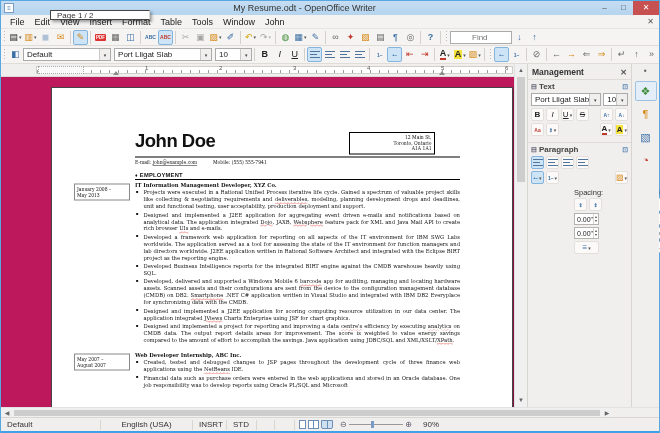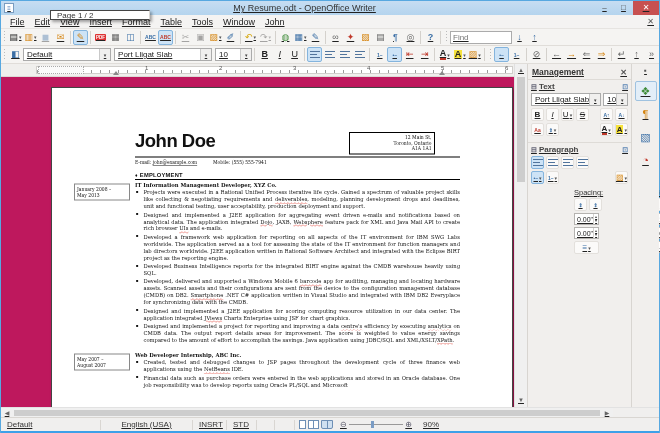--- a/index.html
+++ b/index.html
@@ -1,19 +1,19 @@
 <!DOCTYPE html>
 <html><head>
 <meta charset="utf-8">
 <style>
   * { box-sizing: border-box; margin: 0; padding: 0; }
   html,body { width:660px; height:433px; }
   body { font-family:"Liberation Sans", sans-serif; font-size:9px; color:#222; overflow:hidden; }
   #win { width:660px; height:433px; border:1px solid #57a8e0; border-bottom:none; background:#f2f1f0;
-         display:flex; flex-direction:column;text-decoration:underline; }
+         display:flex; flex-direction:column; }
 
   
   .titlebar { height:14px; background:linear-gradient(#c6ddf2,#b4d4ee); display:flex; align-items:center; flex:0 0 auto; }
   .titlebar .appicon { width:10px; height:10px; margin-left:3px; background:#fff; border:1px solid #7a9cc0;
       font-size:6px; line-height:8px; text-align:center; color:#4a78b0; }
   .titlebar .title { flex:1; text-align:center; font-size:9px; color:#333; }
   .winbtns { display:flex; height:14px; }
   .winbtn { width:19px; height:14px; font-size:8px; line-height:13px; text-align:center; color:#444; }
   .winbtn.close { background:#c75050; color:#fff; width:26px; }
 
@@ -34,21 +34,21 @@
   .tbtn.dis { opacity:.38; }
   .glyph { font-size:9px; line-height:1; }
   .g-blue { color:#3a6ea5; } .g-red { color:#c0392b; } .g-org { color:#d58512; }
   .g-grn { color:#3d8b37; } .g-yel { color:#d5a60a; } .g-gray { color:#666; }
   .mini { font-size:5px; font-weight:bold; }
   .pdfbox { background:#d33; color:#fff; font-size:4.5px; font-weight:bold; padding:1px 1px; border-radius:1px; }
   .dd { font-size:5px; color:#555; margin-left:1px; }
   .combo { height:13px; background:#fff; border:1px solid #ababab; display:flex; align-items:center; font-size:8px; padding-left:3px; }
   .combo .arrow { margin-left:auto; width:11px; height:100%; background:#f0efee; border-left:1px solid #c9c9c9;
                   font-size:5px; display:flex; align-items:center; justify-content:center; color:#444; }
-  .findbox { width:62px; height:13px; border:1px solid #ababab; background:#fff; font-size:8px; padding-left:2px; font-family:"Liberation Sans",sans-serif; color:#777; }
+  .findbox { width:62px; height:13px; border:1px solid #ababab; background:#fff; font-size:8px; padding-left:21px; font-family:"Liberation Sans",sans-serif; color:#777; }
   .al-icon { width:10px; height:8px; }
   .al-icon.short { background:
       linear-gradient(#51749c 0 0) 0 0/10px 1px no-repeat,
       linear-gradient(#51749c 0 0) 0 3px/7px 1px no-repeat,
       linear-gradient(#51749c 0 0) 0 6px/10px 1px no-repeat; }
   .bld { font-weight:bold; } .ita { font-style:italic; } .und { text-decoration:underline; }
 
   
   .main { flex:1; display:flex; min-height:0; }
   .docwrap { width:513px; display:flex; flex-direction:column; min-width:0; }

